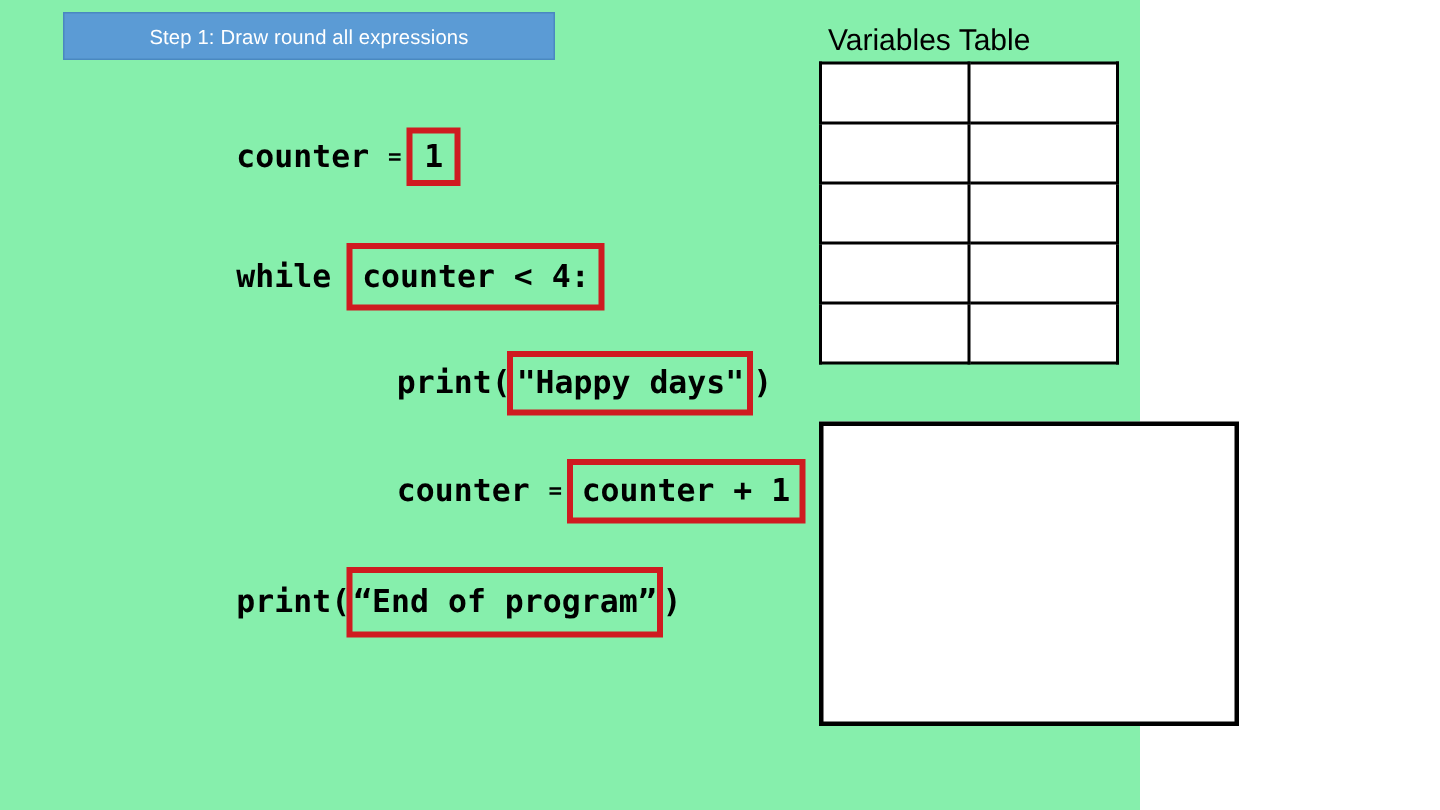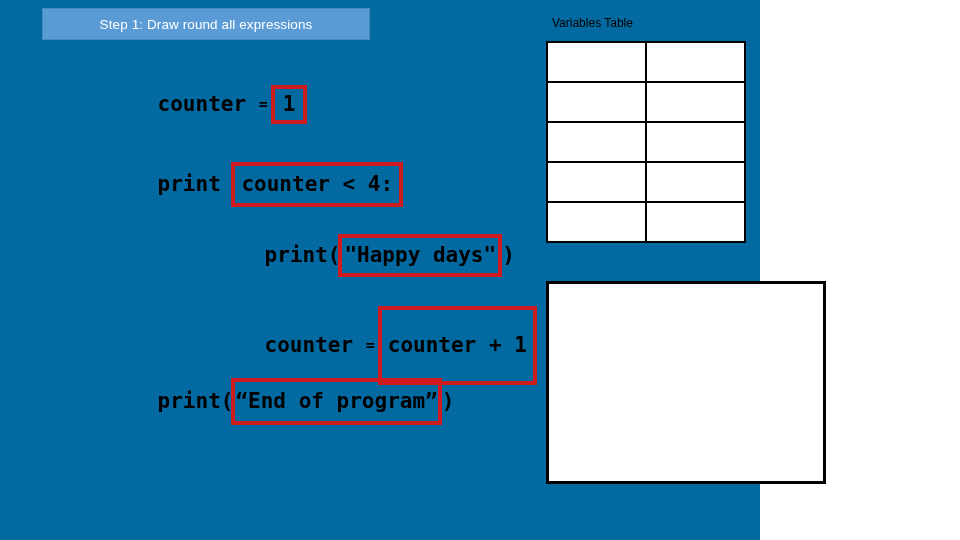--- a/index.html
+++ b/index.html
@@ -10,21 +10,21 @@
     width: 960px;
     height: 540px;
     background: #ffffff;
     font-family: "Liberation Sans", sans-serif;
     overflow: hidden;
   }
   #slide {
     position: relative;
     width: 760px;
     height: 540px;
-    background: #0369a1;
+    background: #86efac;
   }
 
   
   .step-banner {
     position: absolute;
     left: 42px;
     top: 8px;
     width: 328px;
     height: 32px;
     background: #5b9bd5;
@@ -67,21 +67,21 @@
     border: 4px solid #cf1b20;
     box-sizing: border-box;
     background: transparent;
     white-space: pre;
   }
 
   
   .panel-label {
     position: absolute;
     font-family: "Liberation Sans", sans-serif;
-    font-size: 12px;
+    font-size: 20px;
     color: #000000;
     white-space: nowrap;
   }
 
   
   .vars-table {
     position: absolute;
     left: 546px;
     top: 41px;
     width: 200px;
@@ -115,29 +115,29 @@
 
   <div class="step-banner">
     <span class="step-banner-text">Step 1: Draw round all expressions</span>
   </div>
 
   <div class="code-line" style="left:107px; top:64px;">
     <span class="code-seg">counter </span><span class="code-seg eq-small">=</span><span class="boxed" style="padding:5px 8px; margin-left:3px;">1</span><span class="code-seg"></span>
   </div>
 
   <div class="code-line" style="left:107px; top:141px;">
-    <span class="code-seg">print </span><span class="boxed" style="padding:8px 6px; margin-left:-2px;">counter &lt; 4:</span><span class="code-seg"></span>
+    <span class="code-seg">while </span><span class="boxed" style="padding:8px 6px; margin-left:-2px;">counter &lt; 4:</span><span class="code-seg"></span>
   </div>
 
   <div class="code-line" style="left:214px; top:213px;">
     <span class="code-seg">print(</span><span class="boxed" style="padding:7px 2px; margin-left:-2px;">"Happy days"</span><span class="code-seg">)</span>
   </div>
 
   <div class="code-line" style="left:214px; top:285px;">
-    <span class="code-seg">counter </span><span class="code-seg eq-small">=</span><span class="boxed" style="padding:25px 6px; margin-left:3px;">counter + 1</span><span class="code-seg"></span>
+    <span class="code-seg">counter </span><span class="code-seg eq-small">=</span><span class="boxed" style="padding:7px 6px; margin-left:3px;">counter + 1</span><span class="code-seg"></span>
   </div>
 
   <div class="code-line" style="left:107px; top:357px;">
     <span class="code-seg">print(</span><span class="boxed" style="padding:9px 0; margin-left:-2px;">“End of program”</span><span class="code-seg">)</span>
   </div>
 
   <div class="panel-label" style="left:552px; top:16px;">Variables Table</div>
 
   <table class="vars-table">
     <tbody>

